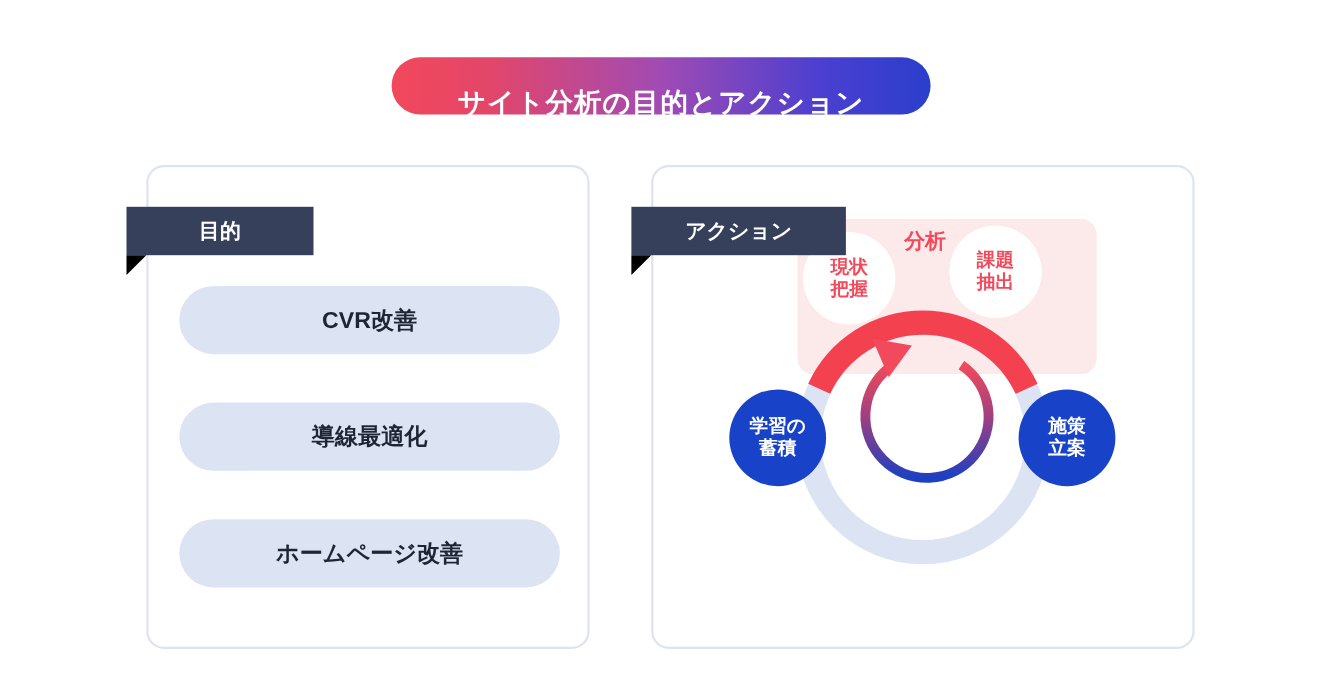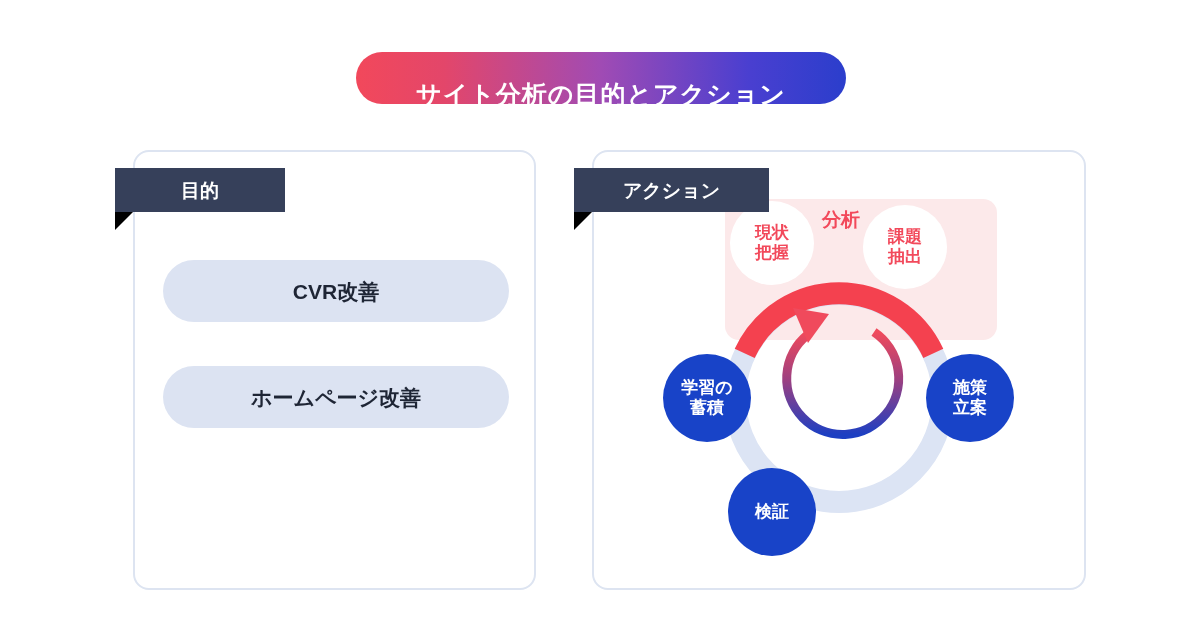--- a/index.html
+++ b/index.html
@@ -55,21 +55,21 @@
   #card-action {
     left: 592px;
     top: 150px;
     width: 494px;
     height: 440px;
   }
 
   
   .card-tab {
     position: absolute;
-    top: 16px;
+    top: 36px;
     left: -20px;
     height: 44px;
     background: #36405a;
     display: flex;
     align-items: center;
     justify-content: center;
     z-index: 5;
   }
   .card-tab .tab-text {
     color: #ffffff;
@@ -180,20 +180,23 @@
 
 <div class="card" id="card-purpose">
 
   <div class="card-tab" id="tab-purpose">
     <span class="tab-text">目的</span>
   </div>
 
   <div id="purpose-pill-list">
     <div class="purpose-pill">
       <span class="pill-text">CVR改善</span>
+    </div>
+    <div class="purpose-pill">
+      <span class="pill-text">導線最適化</span>
     </div>
     <div class="purpose-pill">
       <span class="pill-text">ホームページ改善</span>
     </div>
   </div>
 
 </div>
 
 <div class="card" id="card-action">
 
@@ -218,21 +221,21 @@
       <circle cx="245" cy="246" r="104" fill="none" stroke="#dce4f4" stroke-width="22"></circle>
 
       <path d="M 150.7 201.4 A 104 104 0 0 1 339.3 201.4" fill="none" stroke="#f4414f" stroke-width="22" stroke-linecap="butt"></path>
 
       <g>
         <path d="M 280 180 A 56 56 0 1 1 213.6 182.8" fill="none" stroke="url(#arrowGrad)" stroke-width="9" stroke-linecap="butt"></path>
         <polygon points="199,156 235,162 214,191" fill="#f04a5c"></polygon>
       </g>
     </svg>
 
-    <div class="node node-white" style="left:136px; top:49px; width:84px; height:84px;">
+    <div class="node node-white" style="left:136px; top:59px; width:84px; height:84px;">
       <span>
         <span>現状</span><br>
         <span>把握</span>
       </span>
     </div>
 
     <div class="node node-white" style="left:269px; top:53px; width:84px; height:84px;align-items:center;">
       <span>
         <span>課題</span><br>
         <span>抽出</span>
@@ -240,23 +243,20 @@
     </div>
 
     <div class="node node-blue" style="left:332px; top:202px; width:88px; height:88px;">
       <span>
         <span>施策</span><br>
         <span>立案</span>
       </span>
     </div>
 
 
-    <div class="node node-blue" style="left:134px; top:316px; width:88px; height:88px;">
-      <span>検証</span>
-    </div>
 
     <div class="node node-blue" style="left:69px; top:202px; width:88px; height:88px;text-align:center;">
       <span>
         <span>学習の</span><br>
         <span>蓄積</span>
       </span>
     </div>
 
   </div>
 

